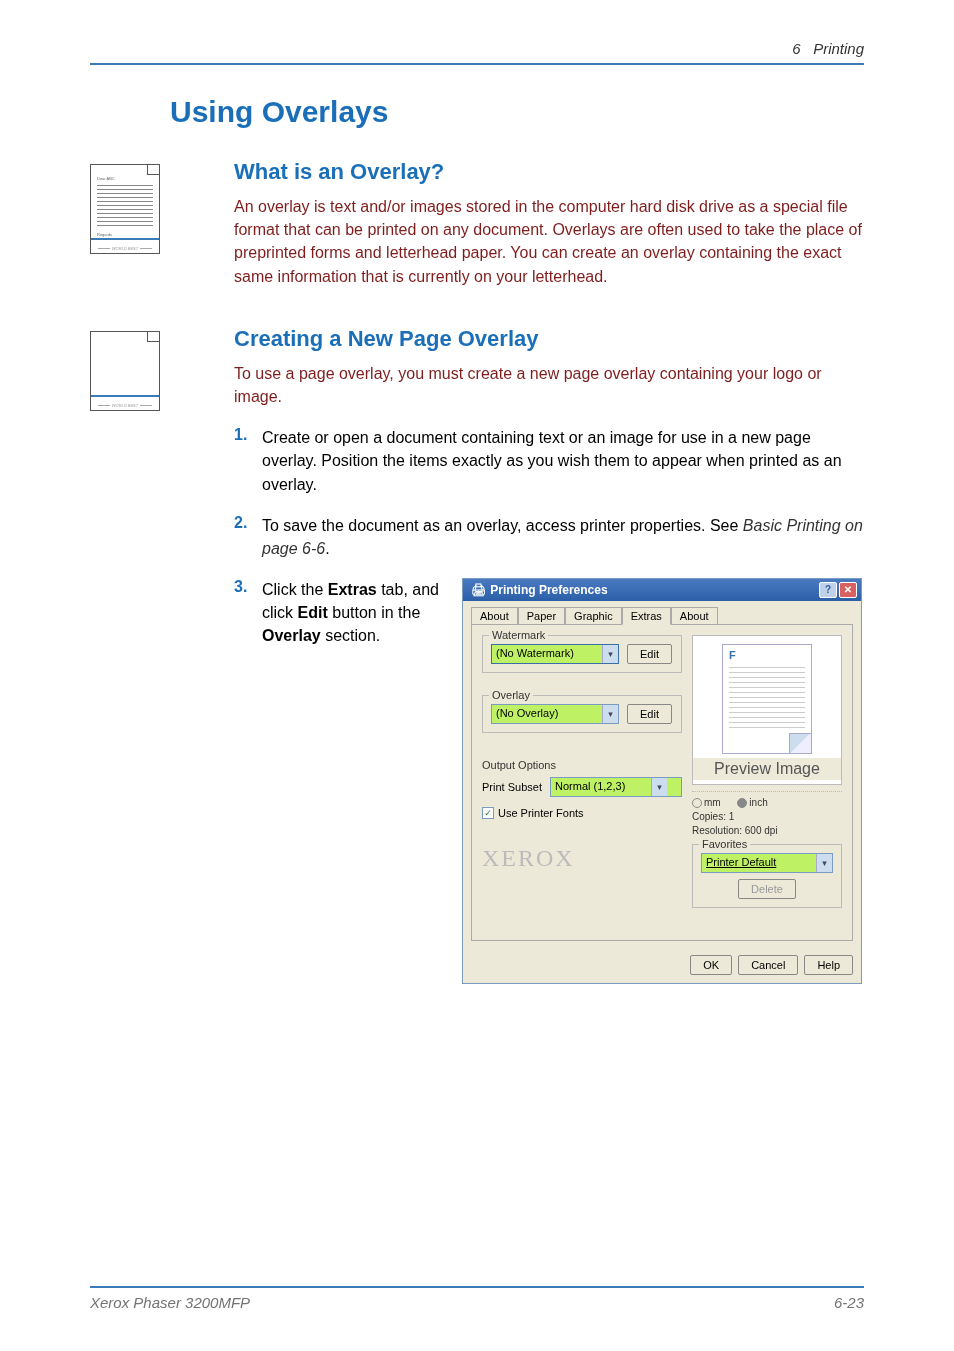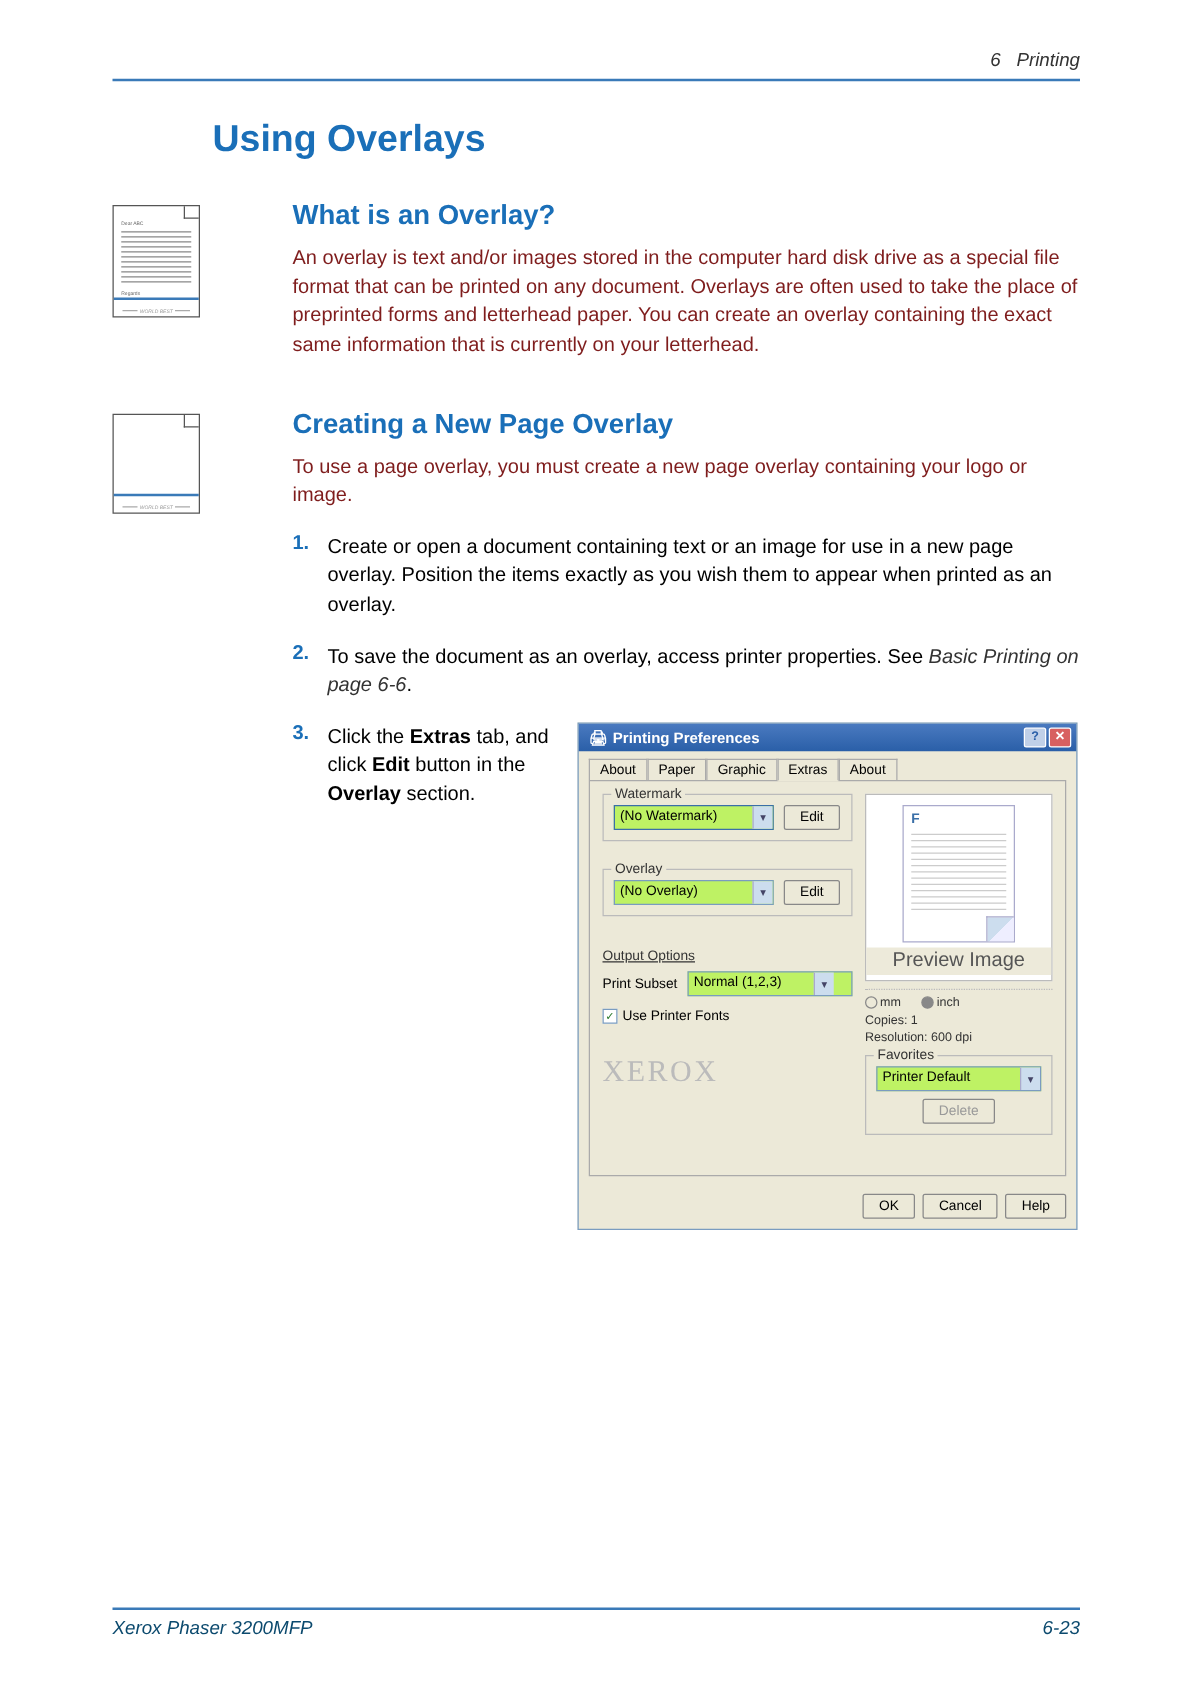--- a/index.html
+++ b/index.html
@@ -322,21 +322,21 @@
     position: absolute;
     bottom: 40px;
     left: 90px;
     right: 90px;
     border-top: 2px solid #3a7ab8;
     padding-top: 6px;
     display: flex;
     justify-content: space-between;
     font-style: italic;
     font-size: 15px;
-    color: #0c4a6e;
+    color: #737373;
   }
 </style>
 </head>
 <body>
 
 <div class="page">
 
   <div class="header">
     <span>6</span>&nbsp;&nbsp;&nbsp;<span>Printing</span>
   </div>
@@ -441,21 +441,21 @@
                     <span class="group-label">Overlay</span>
                     <div class="row">
                       <div class="combo">
                         <span class="combo-text">(No Overlay)</span>
                         <span class="combo-arrow">▾</span>
                       </div>
                       <button class="btn">Edit</button>
                     </div>
                   </div>
                   <div class="group" style="border:none;padding:4px 0;">
-                    <div style="font-size:11px;color:#333;margin-bottom:6px;text-decoration:underline;">Output Options</div>
+                    <div style="font-size:11px;color:#333;margin-bottom:6px;">Output Options</div>
                     <div class="row">
                       <span style="font-size:11px;width:60px;text-align:center;">Print Subset</span>
                       <div class="combo" style="flex:1;">
                         <span class="combo-text" style="min-width:100px;">Normal (1,2,3)</span>
                         <span class="combo-arrow">▾</span>
                       </div>
                     </div>
                     <div class="checkbox" style="margin-top:10px;">
                       <span class="box">✓</span>
                       <span>Use Printer Fonts</span>
@@ -487,21 +487,21 @@
                     <div class="preview-overlay-label">Preview Image</div>
                   </div>
                   <div class="info-lines">
                     <div><span class="radio"></span><span>mm</span>&nbsp;&nbsp;&nbsp;&nbsp;&nbsp;&nbsp;<span class="radio" style="background:#888;"></span><span>inch</span></div>
                     <div>Copies: 1</div>
                     <div>Resolution: 600 dpi</div>
                   </div>
                   <div class="group">
                     <span class="group-label">Favorites</span>
                     <div class="combo" style="width:100%;">
-                      <span class="combo-text" style="flex:1;">Printer Default</span>
+                      <span class="combo-text" style="flex:1;text-decoration:underline;">Printer Default</span>
                       <span class="combo-arrow">▾</span>
                     </div>
                     <div style="text-align:center;margin-top:6px;">
                       <button class="btn" style="color:#999;">Delete</button>
                     </div>
                   </div>
                 </div>
               </div>
               <div class="dialog-footer">
                 <button class="btn">OK</button>

